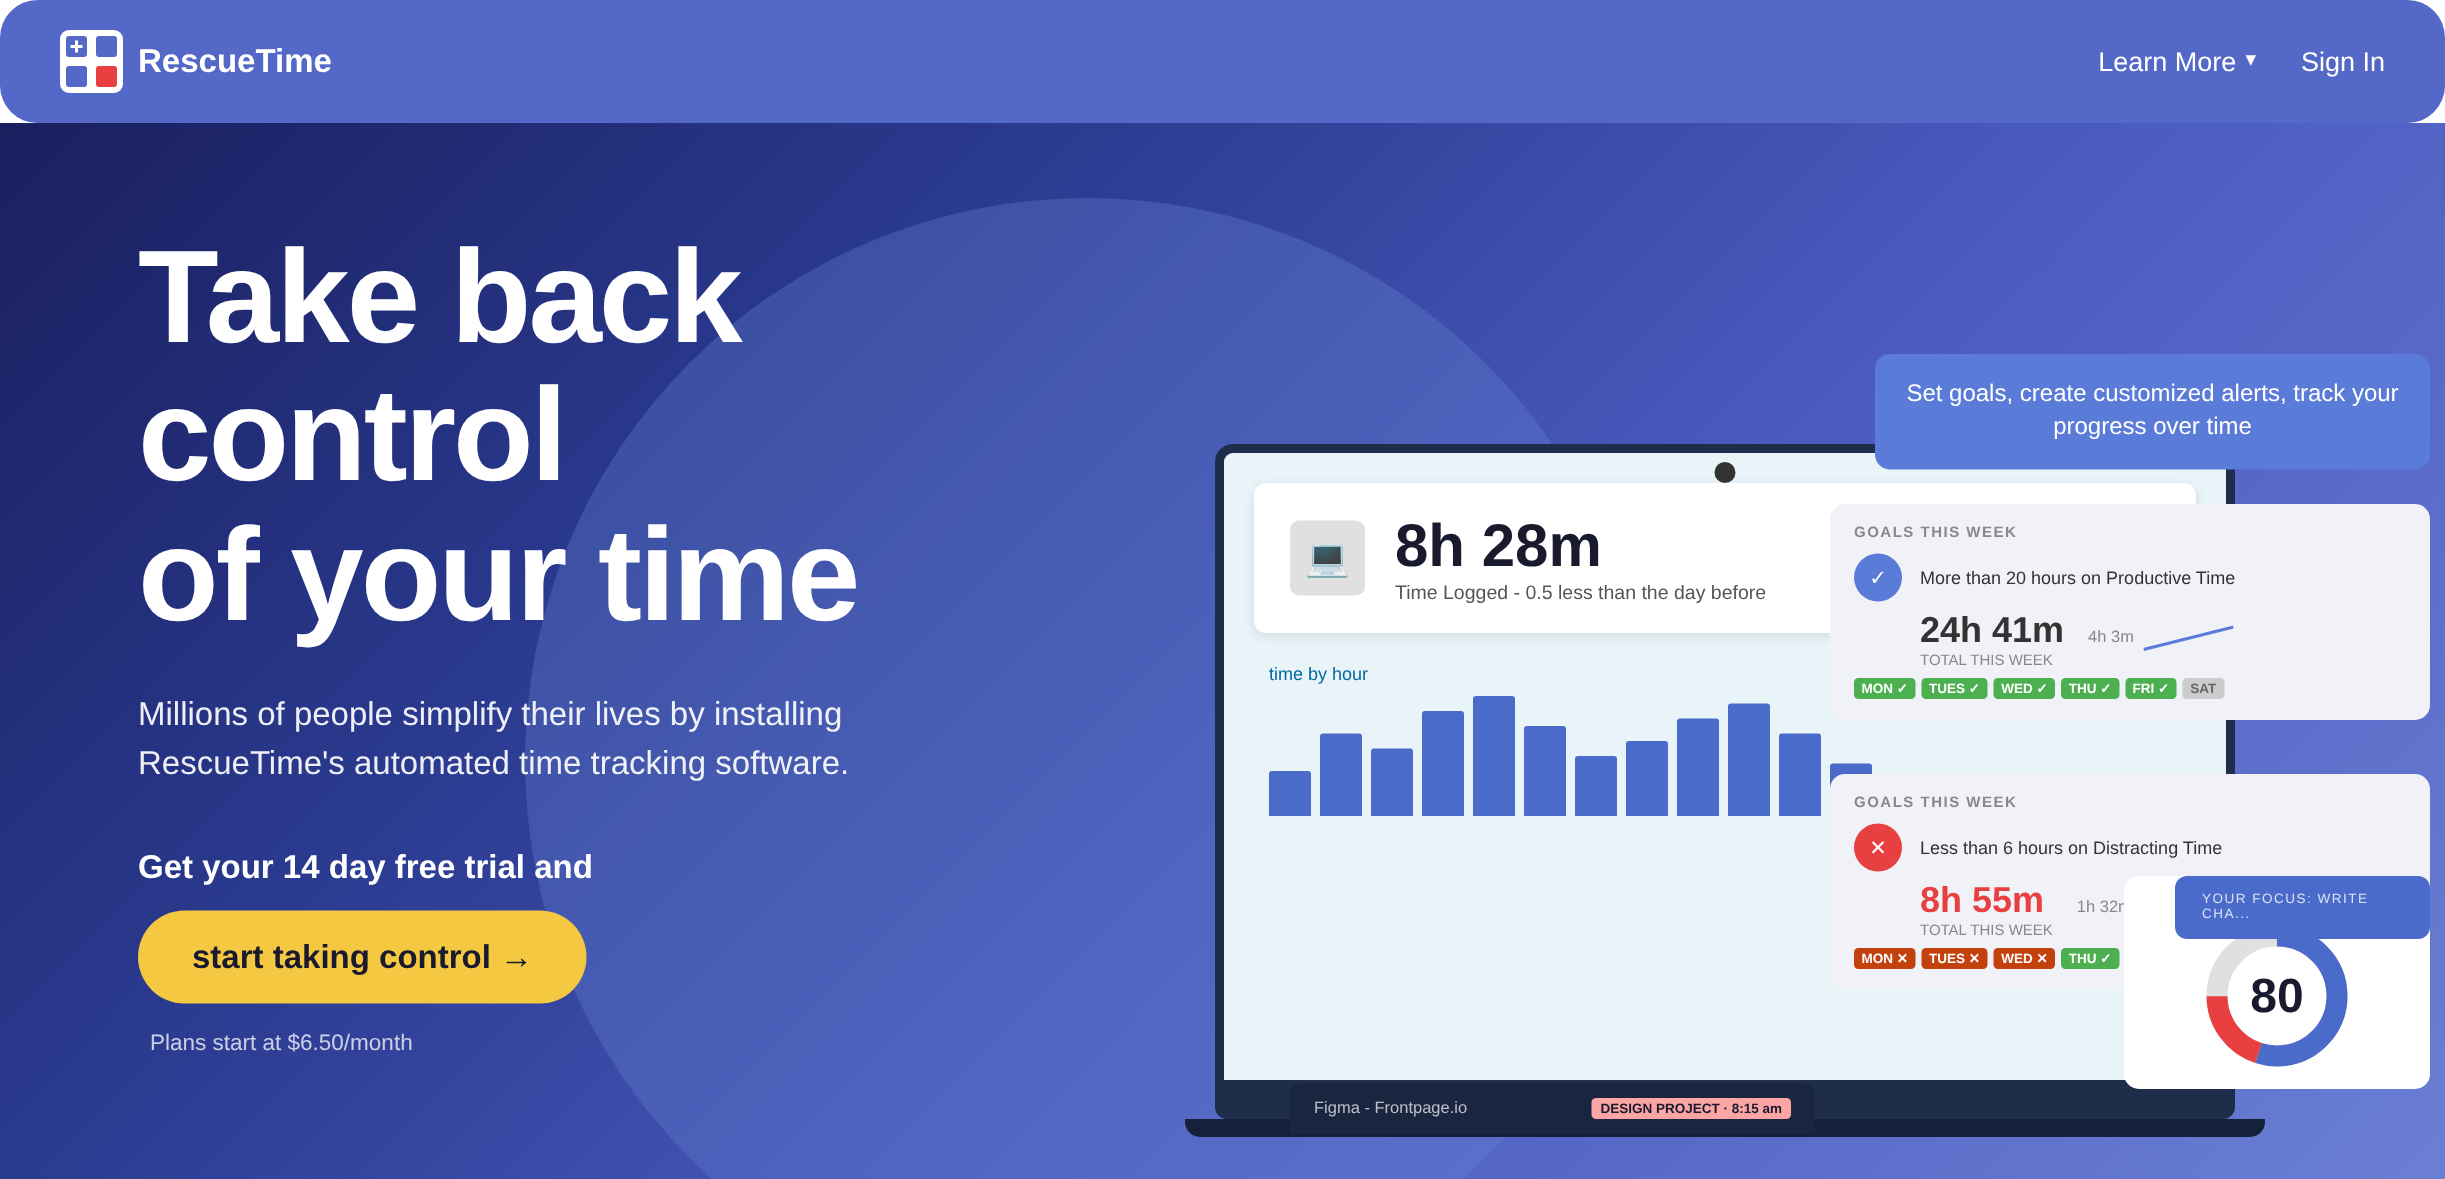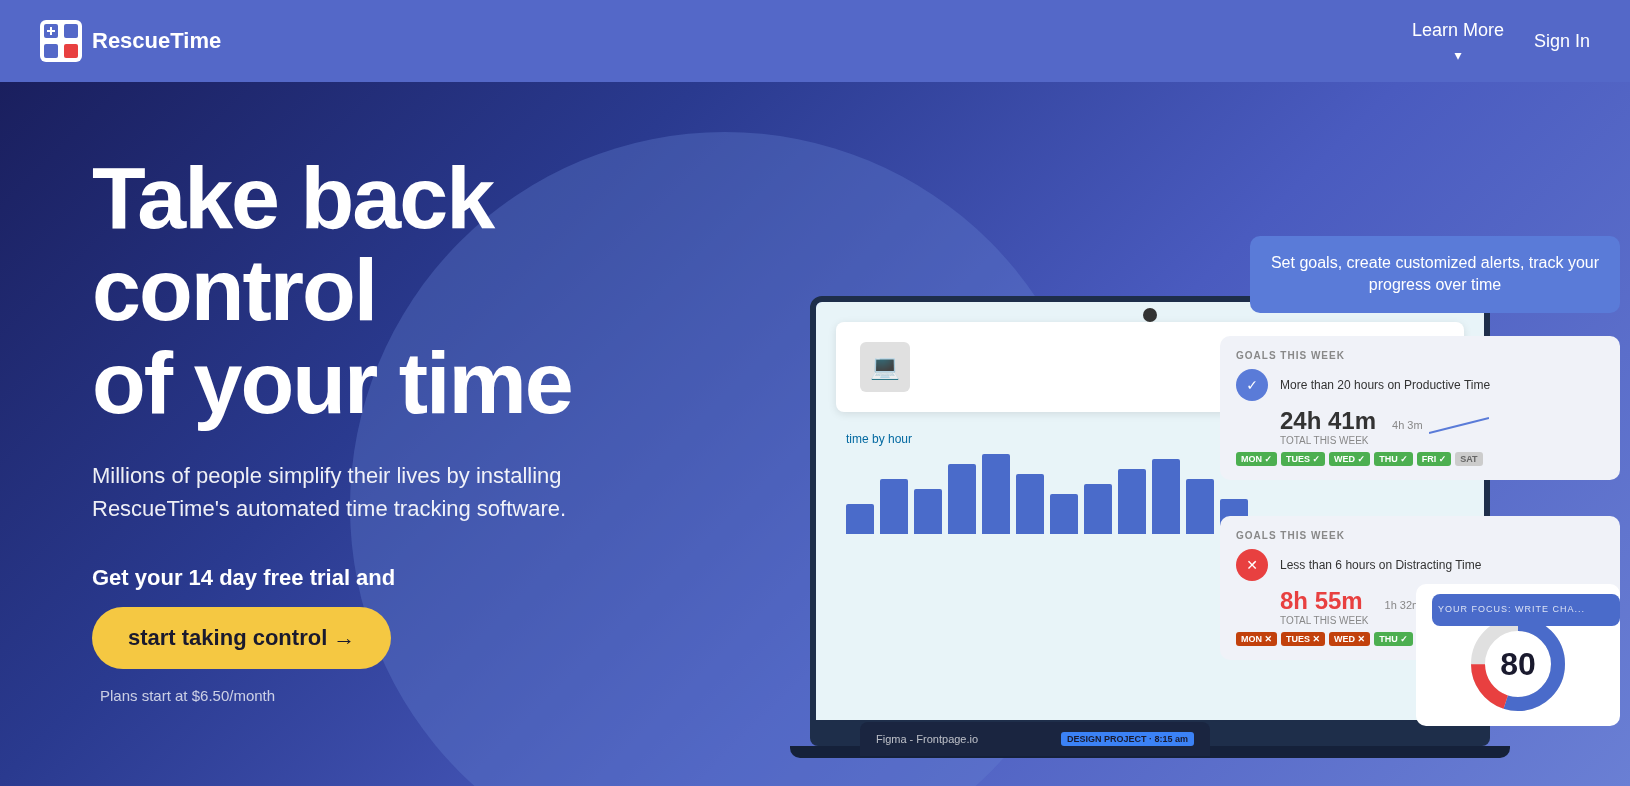--- a/index.html
+++ b/index.html
@@ -8,20 +8,21 @@
     
     .navbar {
       background: #5468c8;
       height: 82px;
       display: flex;
       align-items: center;
       justify-content: space-between;
       padding: 0 40px;
       position: relative;
       z-index: 10;
+      border-radius: 25px;
     }
     .nav-logo {
       display: flex;
       align-items: center;
       gap: 10px;
       color: white;
     }
     .logo-icon {
       width: 42px;
       height: 42px;
@@ -33,24 +34,23 @@
     }
     .nav-right {
       display: flex;
       align-items: center;
       gap: 30px;
     }
     .nav-learn-more {
       color: white;
       font-size: 18px;
       display: flex;
-      align-items: center;
+      align-items: flex-start;
       gap: 6px;
       cursor: pointer;
-      flex-direction: column;
     }
     .nav-signin {
       color: white;
       font-size: 18px;
       cursor: pointer;
     }
     .chevron-down {
       font-size: 14px;
     }
 
@@ -362,24 +362,24 @@
       color: #1a1a2e;
     }
 
     
     .focus-card {
       position: absolute;
       bottom: 160px;
       right: 10px;
       background: #4a6bca;
       border-radius: 8px;
-      padding: 10px 6px;
+      padding: 10px 18px;
       color: white;
       font-size: 11px;
-      width: 188px;
+      width: 170px;
       z-index: 7;
     }
     .focus-label {
       font-size: 9px;
       text-transform: uppercase;
       letter-spacing: 1px;
       opacity: 0.8;
       margin-bottom: 2px;
     }
 
@@ -398,21 +398,21 @@
       z-index: 7;
     }
     .app-bar-title {
       font-size: 11px;
       color: rgba(255,255,255,0.7);
       flex: 1;
       white-space: nowrap;
       overflow: hidden;
     }
     .app-bar-badge {
-      background: #3b82f6;
+      background: #fca5a5;
       color: #1a1a2e;
       font-size: 9px;
       font-weight: 700;
       padding: 2px 6px;
       border-radius: 3px;
       white-space: nowrap;
     }
 
     .laptop-base {
       width: 680px;
@@ -472,20 +472,26 @@
 
   <div class="hero-right">
 
     <div class="laptop-wrap">
       <div class="laptop-screen">
         <div class="laptop-screen-notch"></div>
         <div class="laptop-screen-inner">
 
           <div class="dashboard-card">
             <div class="dash-icon">💻</div>
+            <div class="dash-info">
+              <div class="dash-time">8h 28m</div>
+              <div class="dash-label">
+                <span>Time Logged - 0.5 less than the day before</span>
+              </div>
+            </div>
           </div>
 
           <div class="bar-chart-area">
             <div class="bar-chart-title">time by hour</div>
             <div class="bar-chart">
               <div class="bar" style="height:30px"></div>
               <div class="bar" style="height:55px"></div>
               <div class="bar" style="height:45px"></div>
               <div class="bar" style="height:70px"></div>
               <div class="bar" style="height:80px"></div>

